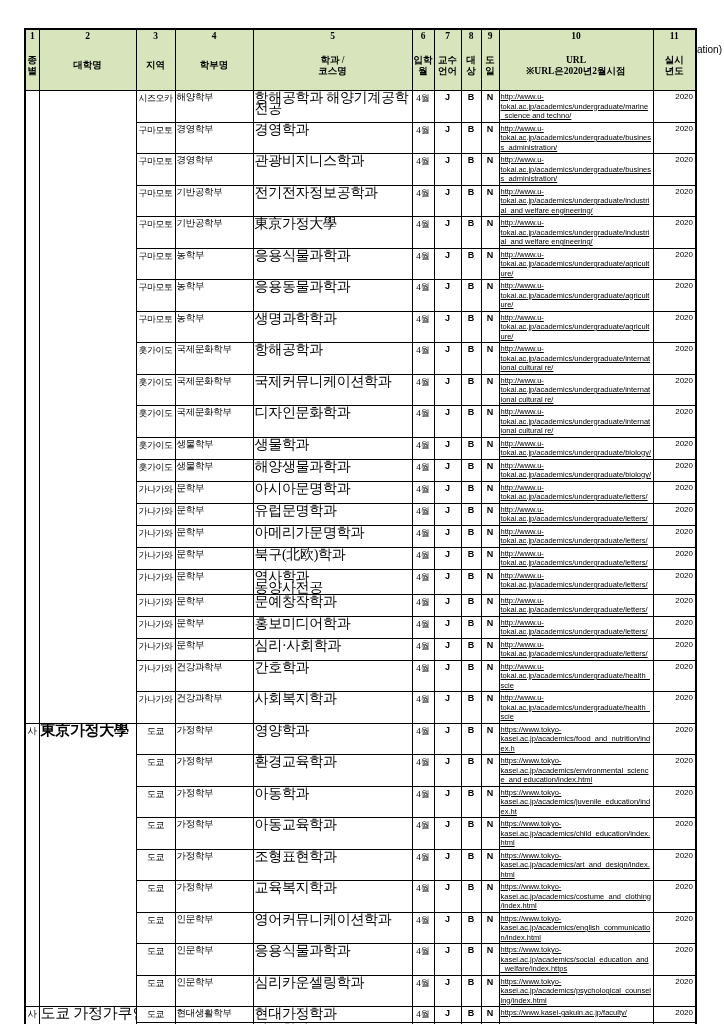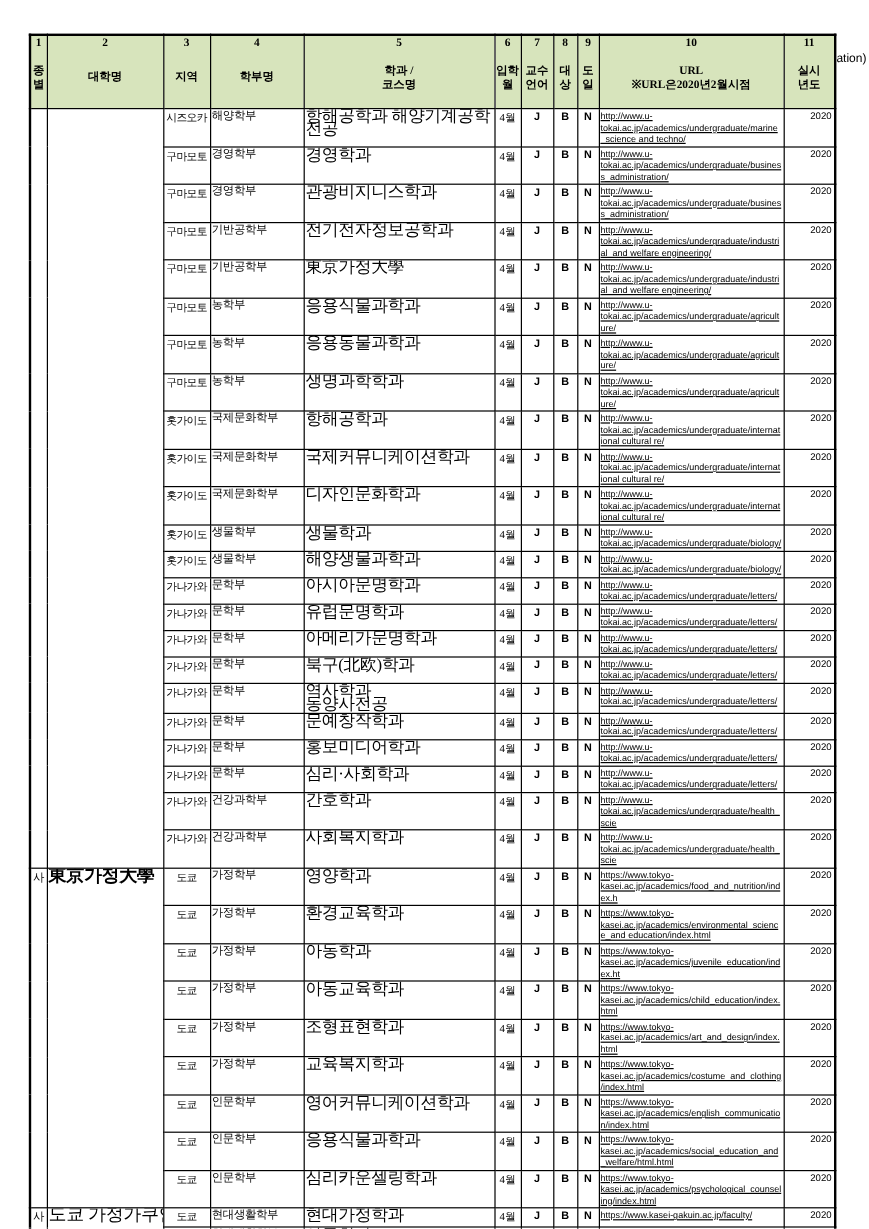--- a/index.html
+++ b/index.html
@@ -476,21 +476,21 @@
           <td class="c-year">2020</td>
         </tr>
         <tr>
           <td class="c-region">도쿄</td>
           <td class="c-faculty">인문학부</td>
           <td class="c-dept">응용식물과학과</td>
           <td class="c-month">4월</td>
           <td class="c-flag">J</td>
           <td class="c-flag">B</td>
           <td class="c-flag">N</td>
-          <td class="c-url">https://www.tokyo-kasei.ac.jp/academics/social_education_and_welfare/html.html</td>
+          <td class="c-url">https://www.tokyo-kasei.ac.jp/academics/social_education_and_welfare/index.https</td>
           <td class="c-year">2020</td>
         </tr>
         <tr>
           <td class="c-region">도쿄</td>
           <td class="c-faculty">인문학부</td>
           <td class="c-dept">심리카운셀링학과</td>
           <td class="c-month">4월</td>
           <td class="c-flag">J</td>
           <td class="c-flag">B</td>
           <td class="c-flag">N</td>

